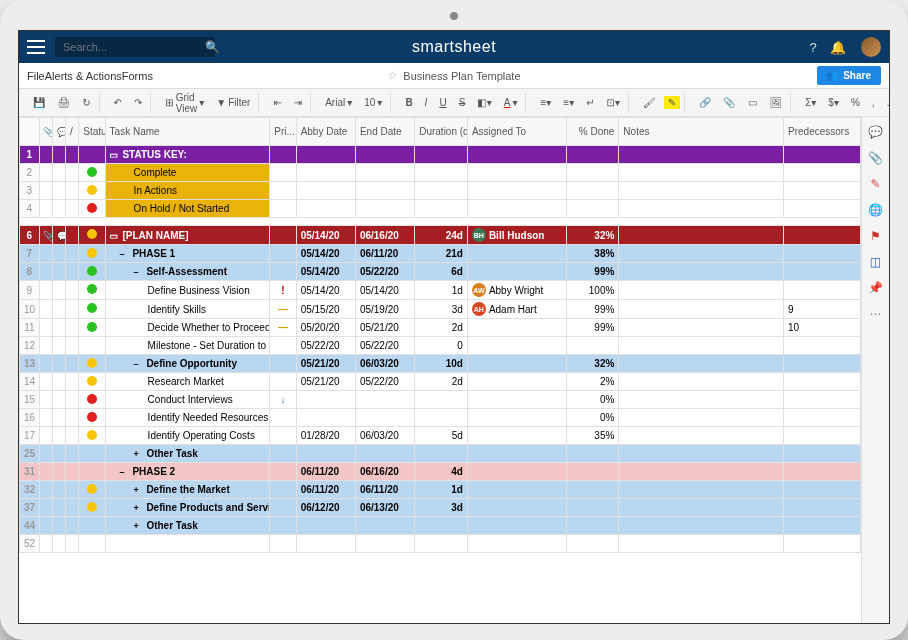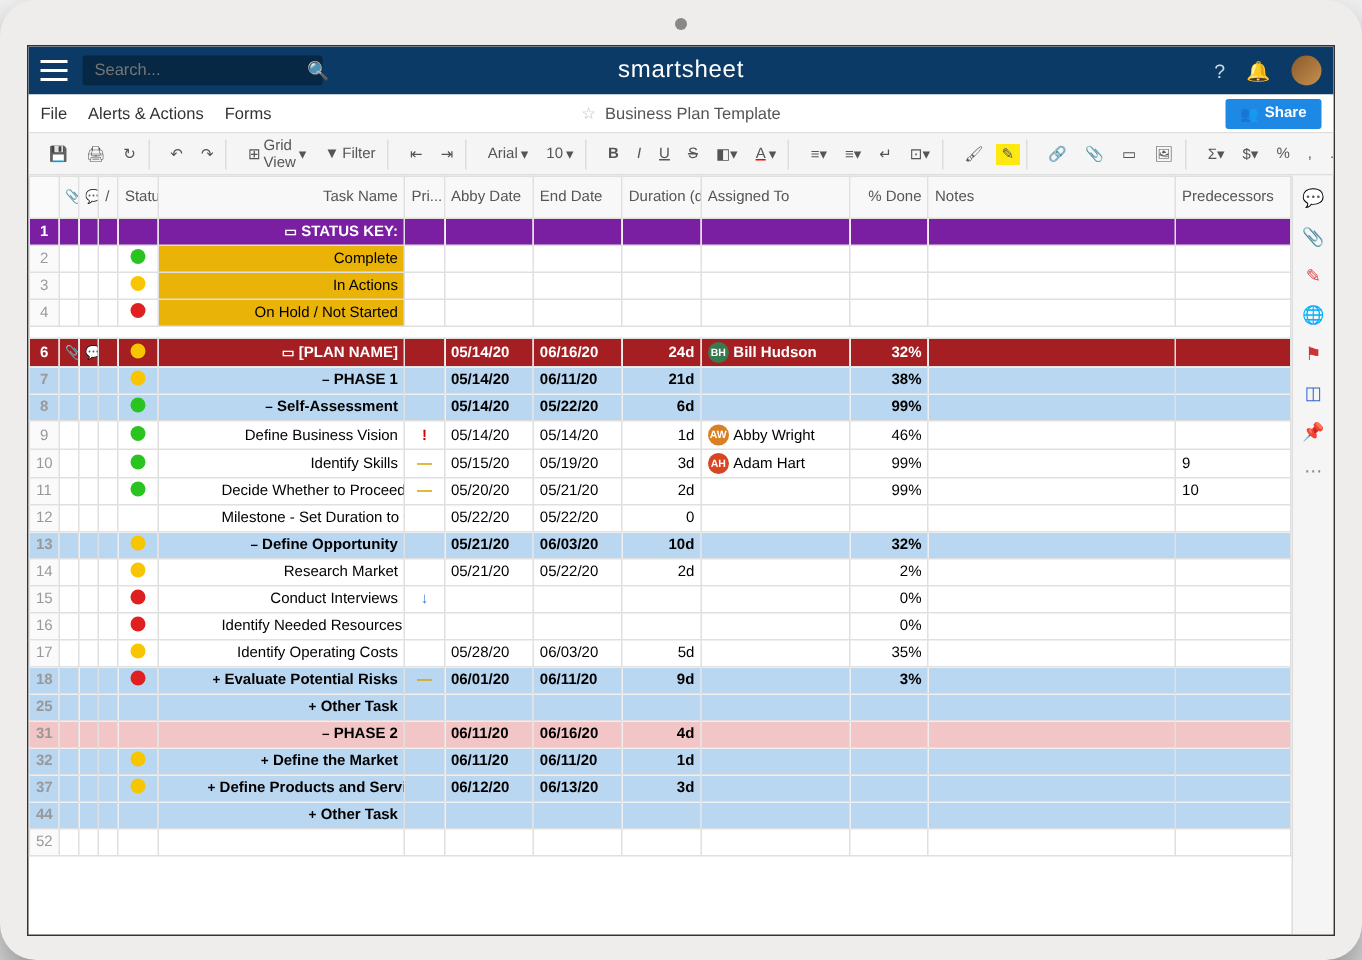--- a/index.html
+++ b/index.html
@@ -11,41 +11,41 @@
 .hamburger { width: 18px; height: 14px; display: flex; flex-direction: column; justify-content: space-between; cursor: pointer; margin-right: 10px; }
 .hamburger span { height: 2px; background: #fff; }
 .search-box { background: #072845; border-radius: 2px; display: flex; align-items: center; padding: 3px 8px; width: 160px; }
 .search-box input { background: transparent; border: none; color: #ccc; font-size: 11px; outline: none; flex: 1; }
 .search-icon { color: #ccc; font-size: 12px; }
 .logo { position: absolute; left: 50%; transform: translateX(-50%); font-size: 16px; font-weight: 300; letter-spacing: 0.5px; }
 .topbar-right { margin-left: auto; display: flex; align-items: center; gap: 14px; }
 .topbar-icon { color: #cdd; font-size: 13px; cursor: pointer; }
 .avatar { width: 20px; height: 20px; border-radius: 50%; background: linear-gradient(135deg,#8a5a2a,#c89050); }
 .menubar { height: 26px; background: #fff; border-bottom: 1px solid #ddd; display: flex; align-items: center; padding: 0 8px; font-size: 11px; color: #333; }
-.menubar-left { display: flex; gap: 14px; }
+.menubar-left { display: flex; }
 .menubar-left span { cursor: pointer; }
 .sheet-title { position: absolute; left: 50%; transform: translateX(-50%); color: #555; display: flex; align-items: center; gap: 6px; }
 .star { color: #bbb; }
 .share-btn { margin-left: auto; background: #1e88e5; color: #fff; padding: 4px 10px; border-radius: 2px; font-size: 10px; font-weight: bold; display: flex; align-items: center; gap: 4px; cursor: pointer; }
 .toolbar { height: 28px; background: #f5f5f5; border-bottom: 1px solid #ddd; display: flex; align-items: center; padding: 0 6px; gap: 6px; font-size: 10px; color: #666; }
 .tb-group { display: flex; align-items: center; gap: 4px; padding: 0 4px; border-right: 1px solid #ddd; height: 20px; }
 .tb-btn { padding: 2px 4px; cursor: pointer; color: #555; display: flex; align-items: center; gap: 2px; }
 .tb-highlight { background: #fde910; padding: 1px 4px; }
 .content-wrap { flex: 1; display: flex; overflow: hidden; }
 .grid-area { flex: 1; overflow: auto; position: relative; }
 .right-rail { width: 28px; background: #f5f5f5; border-left: 1px solid #ddd; display: flex; flex-direction: column; align-items: center; padding-top: 8px; gap: 12px; }
 .rail-icon { color: #888; font-size: 12px; cursor: pointer; }
 table { border-collapse: collapse; width: 100%; table-layout: fixed; }
 th, td { border: 1px solid #e0e0e0; padding: 0; height: 18px; font-size: 10px; overflow: hidden; white-space: nowrap; }
 th { background: #f8f8f8; color: #555; font-weight: normal; text-align: left; padding: 4px 4px; height: 28px; vertical-align: middle; }
 .col-rownum { width: 18px; text-align: center; color: #999; background: #fafafa; }
 .col-blank1 { width: 12px; }
 .col-blank2 { width: 12px; }
 .col-status { width: 24px; text-align: center; }
-.col-taskname { width: 150px; text-align: right; }
+.col-taskname { width: 150px; }
 .col-pri { width: 24px; }
 .col-start { width: 54px; }
 .col-end { width: 54px; }
 .col-dur { width: 48px; text-align: right; }
 .col-assigned { width: 90px; margin-left: 48px; }
 .col-done { width: 48px; text-align: right; }
 .col-notes { width: 150px; }
 .col-pred { width: 70px; margin-top: 28px; }
 td { padding: 2px 4px; }
 .status-dot { width: 10px; height: 10px; border-radius: 50%; display: inline-block; }
@@ -321,21 +321,21 @@
                 <td class="center"></td>
                 <td class="center"></td>
                 <td class=""></td>
                 <td class="col-status center"><span class="status-dot green"></span></td>
                 <td class="col-taskname indent3">Define Business Vision</td>
                 <td class="col-pri center"><span class="pri-high">!</span></td>
                 <td class="col-start">05/14/20</td>
                 <td class="col-end">05/14/20</td>
                 <td class="col-dur right">1d</td>
                 <td class="col-assigned"><span class="assignee-badge"><span class="badge-circle bc-aw">AW</span>Abby Wright</span></td>
-                <td class="col-done right">46%</td>
+                <td class="col-done right">100%</td>
                 <td class="col-notes"></td>
                 <td class="col-pred"></td>
               </tr>
               <tr class="">
                 <td class="col-rownum center">10</td>
                 <td class="center"></td>
                 <td class="center"></td>
                 <td class=""></td>
                 <td class="col-status center"><span class="status-dot green"></span></td>
                 <td class="col-taskname indent3">Identify Skills</td>
@@ -445,41 +445,25 @@
                 <td class="col-pred"></td>
               </tr>
               <tr class="">
                 <td class="col-rownum center">17</td>
                 <td class="center"></td>
                 <td class="center"></td>
                 <td class=""></td>
                 <td class="col-status center"><span class="status-dot yellow"></span></td>
                 <td class="col-taskname indent3">Identify Operating Costs</td>
                 <td class="col-pri center"></td>
-                <td class="col-start">05/28/20</td>
+                <td class="col-start">01/28/20</td>
                 <td class="col-end">06/03/20</td>
                 <td class="col-dur right">5d</td>
                 <td class="col-assigned"></td>
                 <td class="col-done right">35%</td>
-                <td class="col-notes"></td>
-                <td class="col-pred"></td>
-              </tr>
-              <tr class="row-section">
-                <td class="col-rownum center">18</td>
-                <td class="center"></td>
-                <td class="center"></td>
-                <td class=""></td>
-                <td class="col-status center"><span class="status-dot red"></span></td>
-                <td class="col-taskname indent2"><span class="caret">+</span> Evaluate Potential Risks</td>
-                <td class="col-pri center"><span class="pri-med">—</span></td>
-                <td class="col-start">06/01/20</td>
-                <td class="col-end">06/11/20</td>
-                <td class="col-dur right">9d</td>
-                <td class="col-assigned"></td>
-                <td class="col-done right">3%</td>
                 <td class="col-notes"></td>
                 <td class="col-pred"></td>
               </tr>
               <tr class="row-section">
                 <td class="col-rownum center">25</td>
                 <td class="center"></td>
                 <td class="center"></td>
                 <td class=""></td>
                 <td class="col-status center"></td>
                 <td class="col-taskname indent2"><span class="caret">+</span> Other Task</td>

